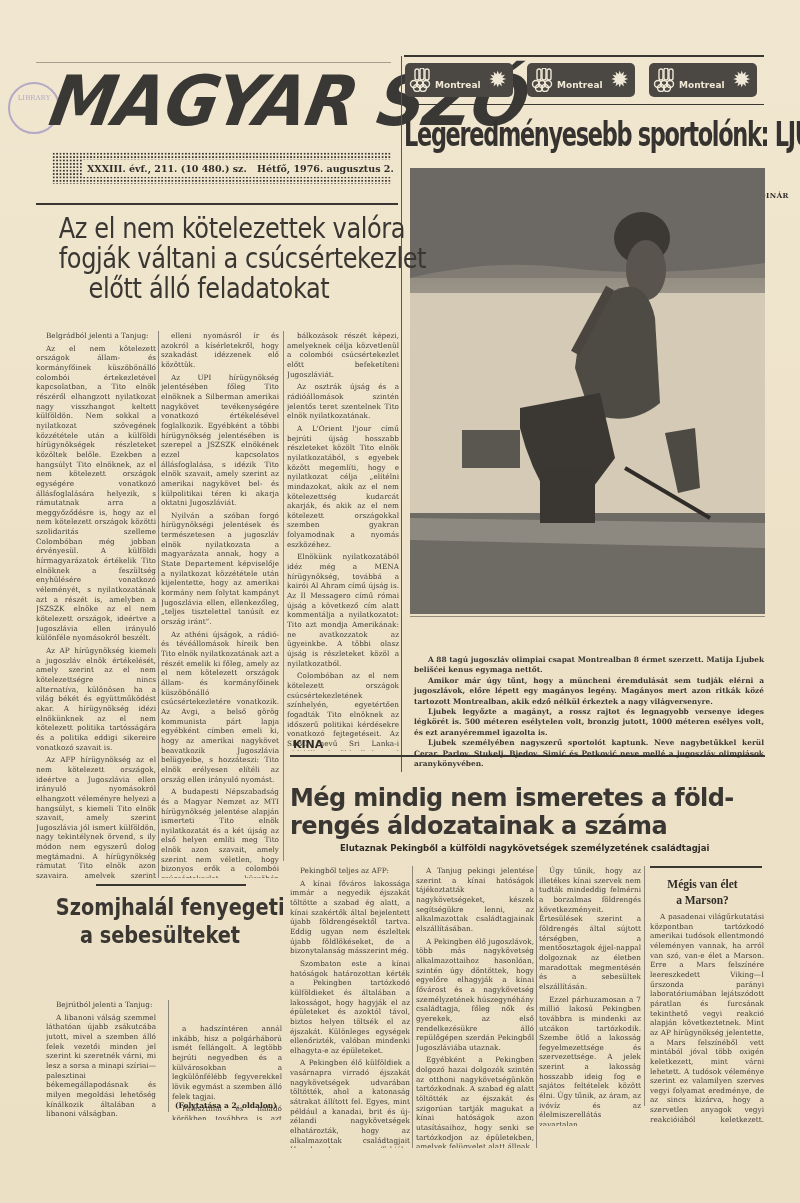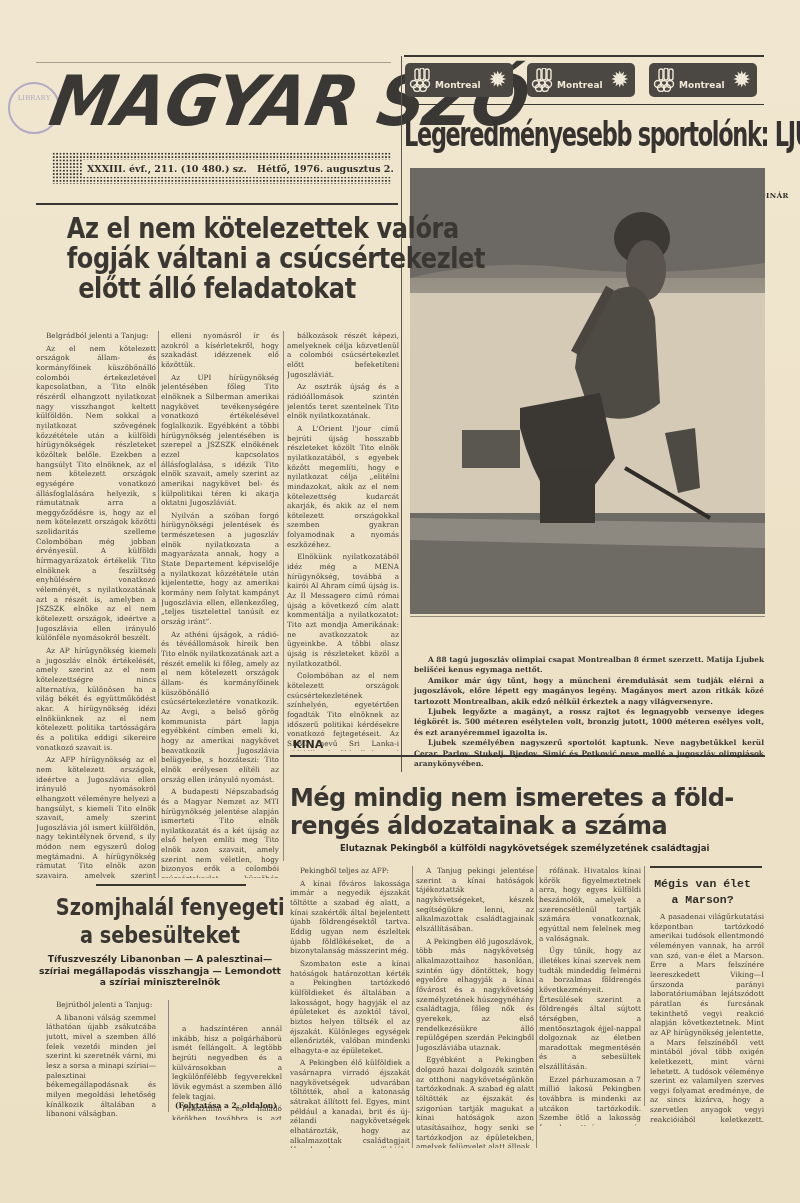--- a/index.html
+++ b/index.html
@@ -37,39 +37,39 @@
   
   .photo { left: 410px; top: 168px; width: 355px; height: 446px; overflow: hidden;
     background: linear-gradient(180deg, #6f6b66 0%, #7b7670 18%, #c4bba9 28%, #d9cfba 45%, #cfc5b0 70%, #6a6661 82%, #777268 100%); }
   .photo svg { width: 100%; height: 100%; display: block; }
 
   .caption { left: 414px; top: 655px; width: 350px; font-size: 7.4px; line-height: 10.4px; font-weight: bold; color: #3b3834;
     text-align: justify; }
   .caption p { text-indent: 14px; }
 
   
-  .main-head { left: 36px; top: 213px; width: 362px; text-align: center; font-family: "DejaVu Sans", sans-serif;
-    font-weight: bold; font-size: 29px; line-height: 30px; color: #3a3733; letter-spacing: -.5px; }
+  .main-head { left: 28px; top: 213px; width: 362px; text-align: center; font-family: "DejaVu Sans", sans-serif;
+    font-weight: normal; font-size: 29px; line-height: 30px; color: #3a3733; letter-spacing: -.5px; }
   .main-head span { display: block; transform: scaleX(.83); white-space: nowrap; }
   .main-sub { left: 36px; top: 309px; width: 362px; text-align: center; font-family: "DejaVu Serif", serif; font-weight: bold;
     font-size: 13px; color: #3a3733; }
 
   .col { position: absolute; font-size: 7.3px; line-height: 9.65px; text-align: justify; color: #3d3a35; overflow: hidden; }
   .col p { text-indent: 10px; margin-bottom: 3px; }
   .vrule { position: absolute; width: 1px; background: #8d867a; }
 
   
   .kina-tag { left: 293px; top: 738px; font-family: "DejaVu Sans", sans-serif; font-weight: bold; font-size: 11px; }
   .kina-head { left: 290px; top: 784px; width: 490px; font-family: "DejaVu Sans", sans-serif; font-weight: bold;
     font-size: 24px; line-height: 28px; color: #3a3733; letter-spacing: -.6px; }
   .kina-head span { display: block; white-space: nowrap; }
   .kina-sub { left: 340px; top: 842px; font-family: "DejaVu Sans", sans-serif; font-weight: bold; font-size: 9.5px;
     transform: scaleX(.9); transform-origin: left top; white-space: nowrap; }
 
-  .mars-head { left: 640px; top: 876px; width: 125px; text-align: center; font-family: Liberation Mono, monospace;
+  .mars-head { left: 640px; top: 876px; width: 125px; text-align: center; font-family: Liberation Serif, serif;
     font-weight: bold; font-size: 11.5px; line-height: 16px; }
 
   
   .szom-head { left: 36px; top: 893px; width: 248px; text-align: center; font-family: "DejaVu Sans", sans-serif;
     font-weight: bold; font-size: 23px; line-height: 28px; color: #3a3733; }
   .szom-head span { display: block; transform: scaleX(.84); white-space: nowrap; }
   .szom-sub { left: 36px; top: 953px; width: 248px; text-align: center; font-family: "DejaVu Sans", sans-serif;
     font-weight: bold; font-size: 9.2px; line-height: 11.5px; }
   .folyt { left: 175px; top: 1101px; font-size: 7.5px; font-weight: bold; }
 </style>
@@ -215,41 +215,39 @@
   </div>
   <div class="vrule" style="left:412px;top:866px;height:282px"></div>
   <div class="col" style="left:416px;top:866px;width:118px;height:282px">
     <p>A Tanjug pekingi jelentése szerint a kínai hatóságok tájékoztatták a nagykövetségeket, készek segítségükre lenni, az alkalmazottak családtagjainak elszállításában.</p>
     <p>A Pekingben élő jugoszlávok, több más nagykövetség alkalmazottaihoz hasonlóan, szintén úgy döntöttek, hogy egyelőre elhagyják a kínai fővárost és a nagykövetség személyzetének húszegynéhány családtagja, főleg nők és gyerekek, az első rendelkezésükre álló repülőgépen szerdán Pekingből Jugoszláviába utaznak.</p>
     <p>Egyébként a Pekingben dolgozó hazai dolgozók szintén az otthoni nagykövetségünkön tartózkodnak. A szabad ég alatt töltötték az éjszakát és szigorúan tartják magukat a kínai hatóságok azon utasításaihoz, hogy senki se tartózkodjon az épületekben, amelyek felügyelet alatt állnak.</p>
 
   </div>
   <div class="vrule" style="left:536px;top:866px;height:282px"></div>
   <div class="col" style="left:539px;top:866px;width:102px;height:260px">
-    <p>rófának. Hivatalos kínai körök figyelmeztetnek arra, hogy egyes külföldi beszámolók, amelyek a szerencsétlenül tartják számára vonatkoznak, egyúttal nem felelnek meg a valóságnak.</p>
     <p>Úgy tűnik, hogy az illetékes kínai szervek nem tudták mindeddig felmérni a borzalmas földrengés következményeit. Értesülések szerint a földrengés által sújtott térségben, a mentőosztagok éjjel-nappal dolgoznak az életben maradottak megmentésén és a sebesültek elszállításán.</p>
     <p>Ezzel párhuzamosan a 7 millió lakosú Pekingben továbbra is mindenki az utcákon tartózkodik. Szembe ötlő a lakosság fegyelmezettsége és szervezettsége. A jelek szerint a lakosság hosszabb ideig fog e sajátos feltételek között élni. Úgy tűnik, az áram, az ivóvíz és az élelmiszerellátás zavartalan.</p>
   </div>
 
   <div class="vrule" style="left:644px;top:866px;height:240px"></div>
   <div class="rule" style="left:650px;top:866px;width:112px;height:2px"></div>
   <div class="abs mars-head">
     <div>Mégis van élet</div>
     <div>a Marson?</div>
   </div>
   <div class="col" style="left:650px;top:912px;width:114px;height:210px">
     <p>A pasadenai világűrkutatási központban tartózkodó amerikai tudósok ellentmondó véleményen vannak, ha arról van szó, van-e élet a Marson. Erre a Mars felszínére leereszkedett Viking—I űrszonda parányi laboratóriumában lejátszódott páratlan és furcsának tekinthető vegyi reakció alapján következtetnek. Mint az AP hírügynökség jelentette, a Mars felszínéből vett mintából jóval több oxigén keletkezett, mint várni lehetett. A tudósok véleménye szerint ez valamilyen szerves vegyi folyamat eredménye, de az sincs kizárva, hogy a szervetlen anyagok vegyi reakciójából keletkezett. Mindenesetre a tudósok nagyon óvatosak, s nem akarnak korai következtetéseket levonni.</p>
   </div>
 
   <div class="rule" style="left:96px;top:884px;width:150px;height:2px"></div>
   <div class="abs szom-head">
     <span>Szomjhalál fenyegeti</span>
     <span>a sebesülteket</span>
   </div>
-  <div class="abs szom-sub">Tífuszveszély Libanonban — A palesztinai—szíriai megállapodás visszhangja — Lemondott a szíriai miniszterelnök</div>
 
   <div class="col" style="left:46px;top:1000px;width:110px;height:118px">
     <p>Bejrútból jelenti a Tanjug:</p>
     <p>A libanoni válság szemmel láthatóan újabb zsákutcába jutott, mivel a szemben álló felek vezetői minden jel szerint ki szeretnék várni, mi lesz a sorsa a minapi szíriai—palesztinai békemegállapodásnak és milyen megoldási lehetőség kínálkozik általában a libanoni válságban.</p>
 
   </div>
   <div class="vrule" style="left:168px;top:1000px;height:112px"></div>
   <div class="col" style="left:172px;top:1024px;width:110px;height:96px">
     <p>a hadszíntéren annál inkább, hisz a polgárháború ismét fellángolt. A legtöbb bejrúti negyedben és a külvárosokban a legkülönfélébb fegyverekkel lövik egymást a szemben álló felek tagjai.</p>
     <p>Palesztinai és haladó körökben továbbra is azt állítják, hogy a Libanon déli részén állomásozó szíriai katonai egységek időnként bombázzák a környékbeli falvakat.</p>

